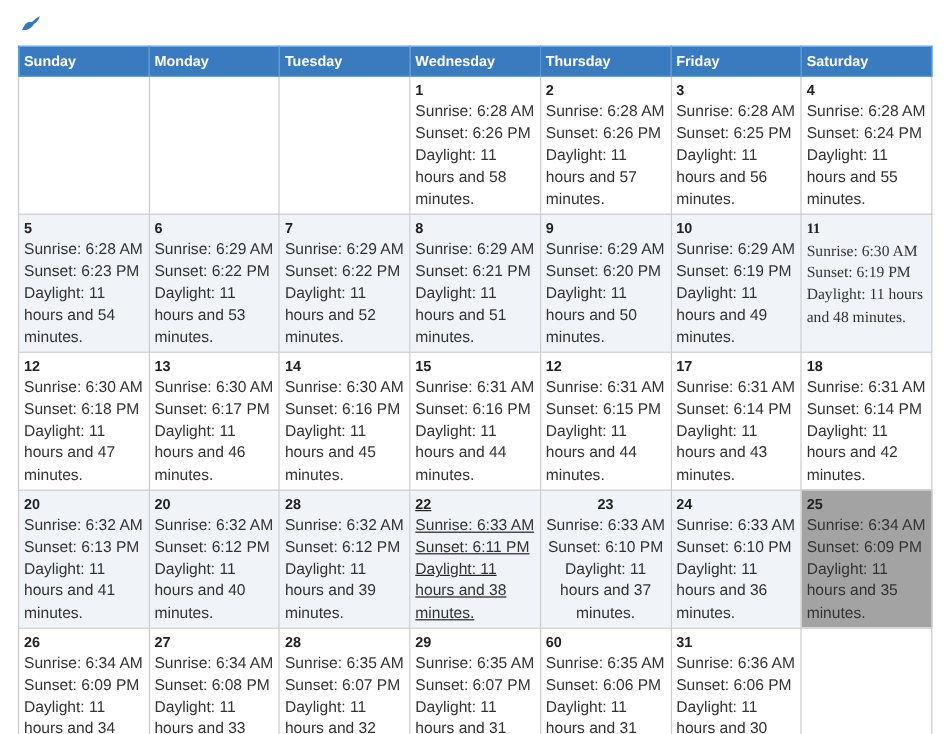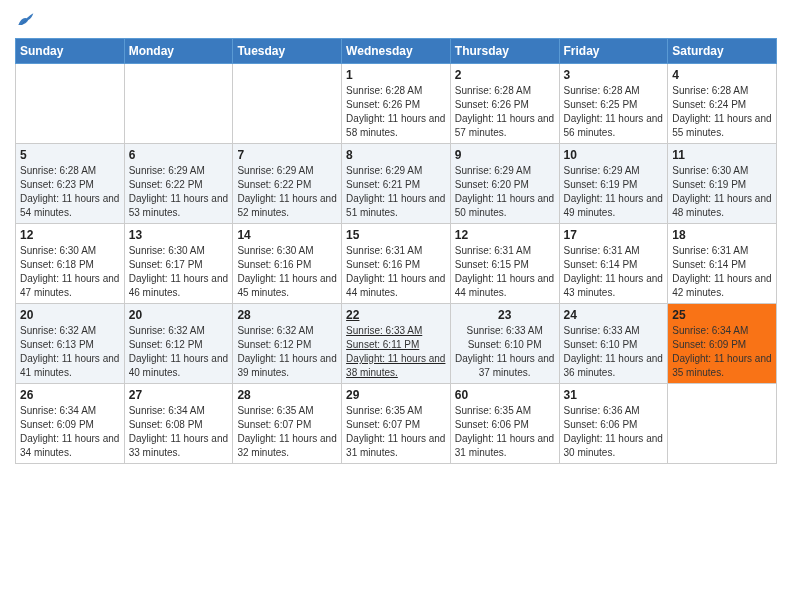--- a/index.html
+++ b/index.html
@@ -76,21 +76,21 @@
     .calendar-table tr:nth-child(even) td {
       background-color: #f5f7fa;
     }
     .day-number {
       font-size: 12px;
       font-weight: bold;
       margin-bottom: 2px;
       display: block;
     }
     .cell-content {
-      font-size: 10px;
+      font-size: 13px;
       line-height: 1.4;
       color: #333;
     }
     .empty-cell {
       background: #fff !important;
     }
   </style>
 </head>
 <body>
 
@@ -164,21 +164,21 @@
             <div class="cell-content">Sunrise: 6:29 AM<br>Sunset: 6:21 PM<br>Daylight: 11 hours and 51 minutes.</div>
           </td>
           <td style="background-color: rgb(240, 244, 248);">
             <span class="day-number">9</span>
             <div class="cell-content">Sunrise: 6:29 AM<br>Sunset: 6:20 PM<br>Daylight: 11 hours and 50 minutes.</div>
           </td>
           <td style="background-color: rgb(240, 244, 248);">
             <span class="day-number">10</span>
             <div class="cell-content">Sunrise: 6:29 AM<br>Sunset: 6:19 PM<br>Daylight: 11 hours and 49 minutes.</div>
           </td>
-          <td style="background-color: rgb(240, 244, 248);">
+          <td style="background-color: rgb(240, 244, 248); font-family: Liberation Serif, serif;">
             <span class="day-number">11</span>
             <div class="cell-content">Sunrise: 6:30 AM<br>Sunset: 6:19 PM<br>Daylight: 11 hours and 48 minutes.</div>
           </td>
         </tr>
         <tr>
           <td>
             <span class="day-number">12</span>
             <div class="cell-content">Sunrise: 6:30 AM<br>Sunset: 6:18 PM<br>Daylight: 11 hours and 47 minutes.</div>
           </td>
           <td>
@@ -224,21 +224,21 @@
             <div class="cell-content">Sunrise: 6:33 AM<br>Sunset: 6:11 PM<br>Daylight: 11 hours and 38 minutes.</div>
           </td>
           <td style="background-color: rgb(240, 244, 248); text-align: center;">
             <span class="day-number">23</span>
             <div class="cell-content">Sunrise: 6:33 AM<br>Sunset: 6:10 PM<br>Daylight: 11 hours and 37 minutes.</div>
           </td>
           <td style="background-color: rgb(240, 244, 248); margin-left: 26px;">
             <span class="day-number">24</span>
             <div class="cell-content">Sunrise: 6:33 AM<br>Sunset: 6:10 PM<br>Daylight: 11 hours and 36 minutes.</div>
           </td>
-          <td style="background-color: #f97316;">
+          <td style="background-color: #a3a3a3;">
             <span class="day-number">25</span>
             <div class="cell-content">Sunrise: 6:34 AM<br>Sunset: 6:09 PM<br>Daylight: 11 hours and 35 minutes.</div>
           </td>
         </tr>
         <tr>
           <td>
             <span class="day-number">26</span>
             <div class="cell-content">Sunrise: 6:34 AM<br>Sunset: 6:09 PM<br>Daylight: 11 hours and 34 minutes.</div>
           </td>
           <td>

